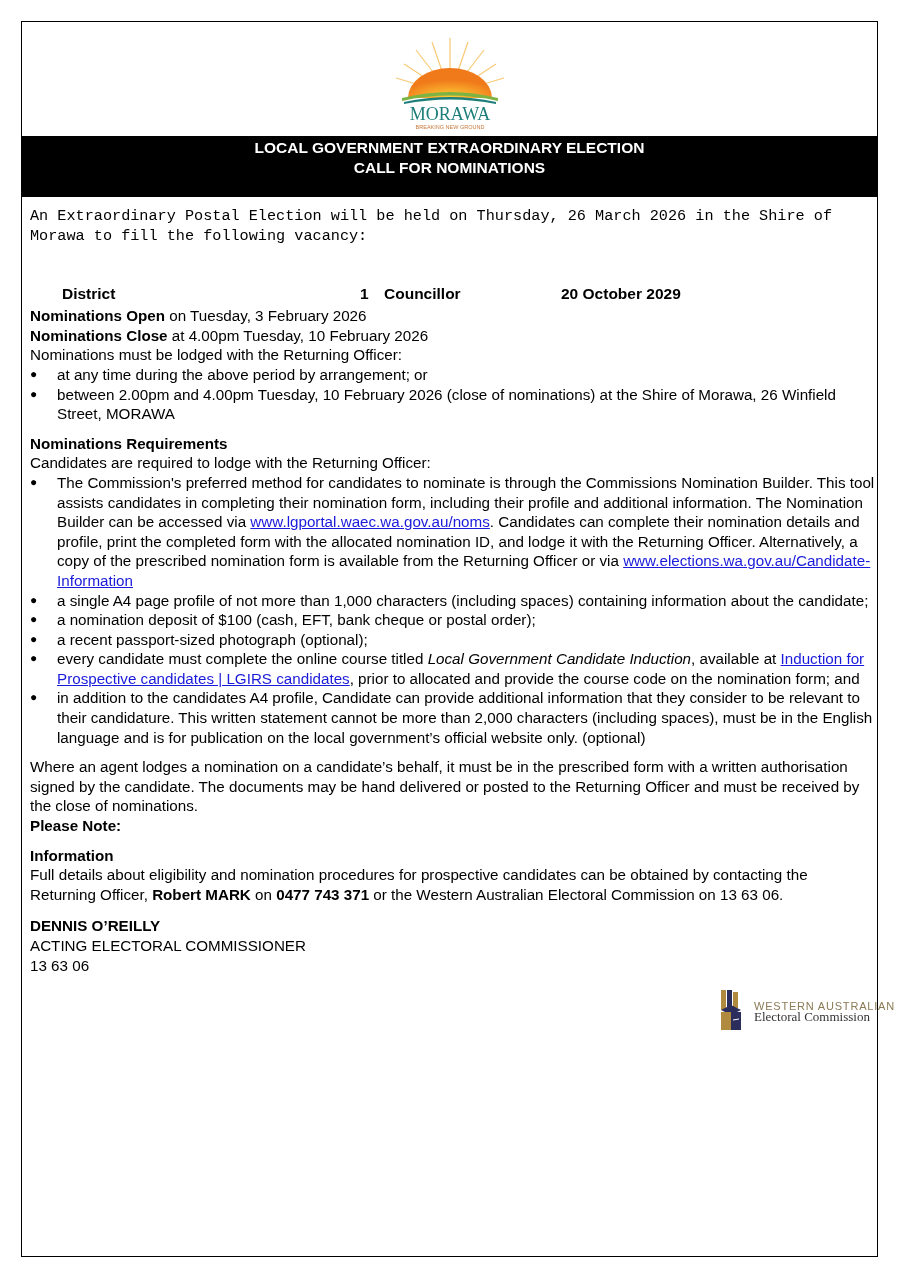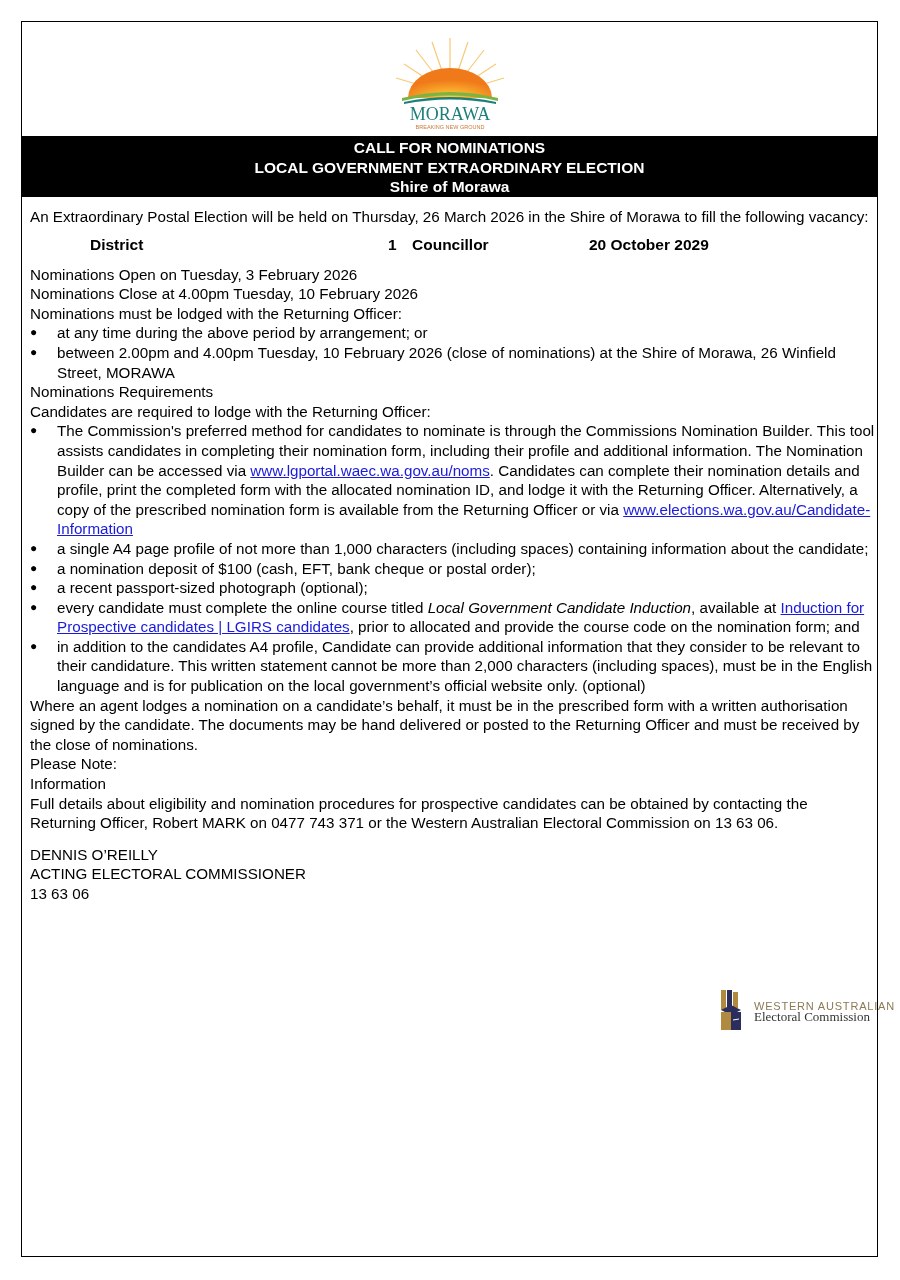--- a/index.html
+++ b/index.html
@@ -7,28 +7,28 @@
          font-family: "Liberation Sans", sans-serif; color: #000; }
   .frame { position: absolute; left: 21px; top: 21px; width: 857px; height: 1236px;
            border: 1.5px solid #000; box-sizing: border-box; }
   .logo { position: absolute; left: 388px; top: 36px; width: 124px; height: 96px; }
   .banner { position: absolute; left: 21px; top: 136px; width: 857px; height: 61px;
             background: #000; color: #fff; text-align: center; font-size: 15.5px;
             font-weight: bold; line-height: 19.5px; padding-top: 2px; box-sizing: border-box; }
   .content { position: absolute; left: 30px; top: 207px; width: 845px;
              font-size: 15.2px; line-height: 19.6px; }
   p { margin: 0; }
-  .intro { margin-bottom: 8px; }
+  .intro { margin-bottom: 30px; font-family: Liberation Mono, monospace; }
   .vacancy { position: relative; height: 20px; font-weight: bold; font-size: 15.5px; margin-bottom: 10px; }
-  .vacancy span { position: absolute; top: 0; margin-left: 28px; }
-  b { font-weight: normal; }
+  .vacancy span { position: absolute; top: 8px; }
+  b { font-weight: bold; }
   ul { list-style: none; margin: 0; padding: 0; }
   li { position: relative; padding-left: 27px; }
   li .bullet { position: absolute; left: 0px; top: 0; font-size: 12px; }
-  .section { }
+  .section { margin-top: 10px; }
   a { color: #1a1adb; text-decoration: underline; }
   .sig { margin-top: 12px; position: relative; }
   .waec-logo { position: absolute; left: 718px; top: 988px; width: 150px; height: 44px; }
   .waec-text1 { position: absolute; left: 36px; top: 12px; font-size: 11px; letter-spacing: 0.8px;
                 color: #8a7a55; font-family: "Liberation Sans", sans-serif; white-space: nowrap; }
   .waec-text2 { position: absolute; left: 36px; top: 21px; font-size: 13px; color: #333;
                 font-family: "Liberation Serif", serif; white-space: nowrap; }
 </style>
 </head>
 <body>
@@ -56,23 +56,22 @@
     </g>
     <path d="M20 62 A42 30 0 0 1 104 62 Z" fill="url(#sun)"></path>
     <path d="M14 62 Q62 50 110 62 L110 65 Q62 54 14 65 Z" fill="#7cb342"></path>
     <path d="M16 66 Q62 56 108 66 L108 68 Q62 59 16 68 Z" fill="#1e7f7a"></path>
     <text x="62" y="84" text-anchor="middle" font-family="Liberation Serif, serif" font-size="18" fill="#1e7f7a">MORAWA</text>
     <text x="62" y="93" text-anchor="middle" font-family="Liberation Sans, sans-serif" font-size="5.5" fill="#c9783a">BREAKING NEW GROUND</text>
   </svg>
 </div>
 
 <div class="banner">
+  <div>LOCAL GOVERNMENT EXTRAORDINARY ELECTION</div>
   <div>CALL FOR NOMINATIONS</div>
-  <div>LOCAL GOVERNMENT EXTRAORDINARY ELECTION</div>
-  <div>Shire of Morawa</div>
 </div>
 
 <div class="content">
   <p class="intro">An Extraordinary Postal Election will be held on Thursday, 26 March 2026 in the Shire of Morawa to fill the following vacancy:</p>
 
   <div class="vacancy">
     <span style="left:32px">District</span>
     <span style="left:330px">1</span>
     <span style="left:354px">Councillor</span>
     <span style="left:531px">20 October 2029</span>

